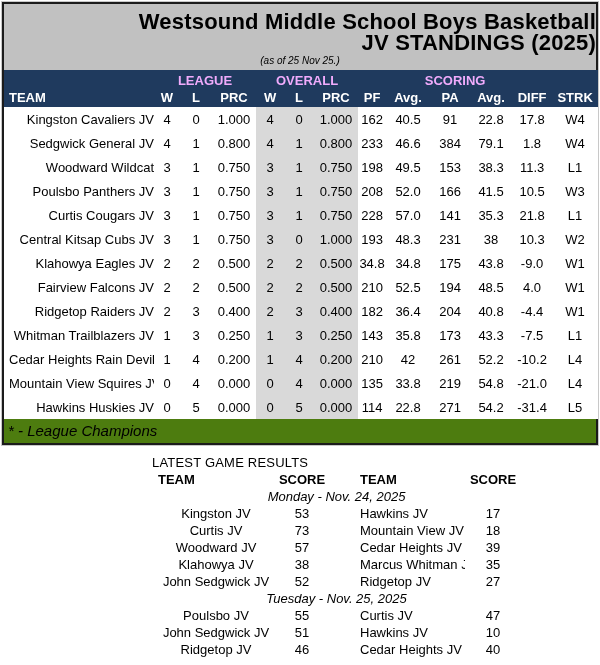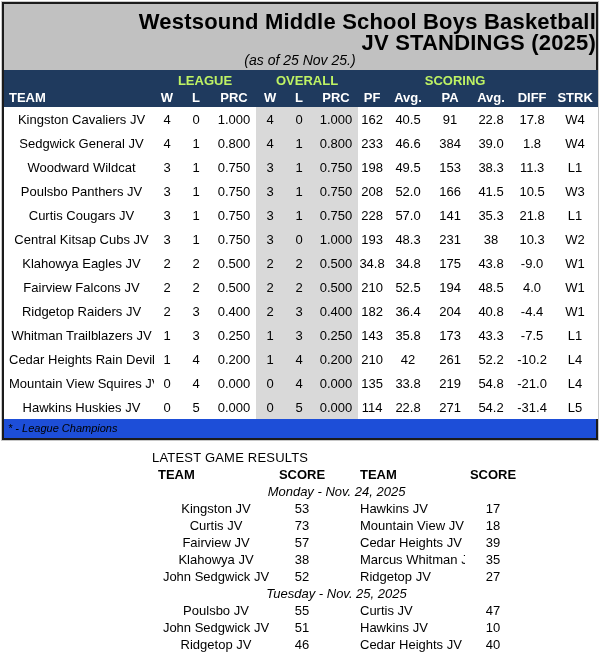--- a/index.html
+++ b/index.html
@@ -5,36 +5,36 @@
   * { margin:0; padding:0; box-sizing:border-box; }
   html,body { width:600px; height:665px; background:#ffffff; overflow:hidden;
               font-family:"Liberation Sans", sans-serif; color:#000; }
 
   
   .board { width:596px; margin:2px auto 0 2px; border:2px solid #1b1b1b;
            box-shadow: inset 0 0 0 1px #ffffff, 0 0 0 1px #c8c8c8; background:#fff; }
 
   .title-block { background:#c1c1c1; text-align:center; padding:7px 0 3px 0; }
   .title-line { font-size:22px; font-weight:bold; line-height:21px; letter-spacing:.2px;text-align:right; }
-  .as-of { font-size:14px; font-style:italic; line-height:13px; margin-top:1px; }
+  .as-of { font-size:10px; font-style:italic; line-height:13px; margin-top:1px; }
 
   table.standings { width:100%; border-collapse:collapse; table-layout:fixed; }
   table.standings th, table.standings td { font-size:13px; overflow:hidden; white-space:nowrap; }
 
-  tr.group-row th { background:#1f3a5e; color:#bef264; font-weight:bold; height:17px;
+  tr.group-row th { background:#1f3a5e; color:#f0abfc; font-weight:bold; height:17px;
                     text-align:center; padding-top:3px; }
   tr.cols-row th  { background:#1f3a5e; color:#fff; font-weight:bold; height:19px;
                     text-align:center; vertical-align:middle; }
   tr.cols-row th.team { text-align:left; padding-left:5px; }
 
   tbody.sbody td { height:24px; text-align:center; vertical-align:middle; background:#fff; }
-  tbody.sbody td.team { text-align:center; padding-left:5px; }
+  tbody.sbody td.team { text-align:right; padding-left:5px; }
   tbody.sbody td.shade { background:#d9d9d9; }
 
-  .footnote { font-size:11px; font-style:italic; padding:3px 0 4px 4px; background:#1d4ed8; }
+  .footnote { font-size:15px; font-style:italic; padding:3px 0 4px 4px; background:#4d7c0f; }
 
   
   .results-wrap { margin-left:152px; margin-top:9px; }
   table.results { border-collapse:collapse; table-layout:fixed; width:369px; }
   table.results th, table.results td { font-size:13px; line-height:17px; height:17px;
                                        overflow:hidden; white-space:nowrap; vertical-align:middle; }
   .rtitle { font-size:14px; font-weight:normal; text-align:left; height:18px; letter-spacing:.2px; }
   th.rteam  { font-weight:bold; text-align:left; padding-left:6px; }
   th.rteam2 { font-weight:bold; text-align:left; padding-left:30px; }
   th.rscore { font-weight:bold; text-align:center;margin-top:22px; }
@@ -113,21 +113,21 @@
           <td class="team">Sedgwick General JV</td>
           <td>4</td>
           <td>1</td>
           <td>0.800</td>
           <td class="shade">4</td>
           <td class="shade">1</td>
           <td class="shade">0.800</td>
           <td>233</td>
           <td>46.6</td>
           <td>384</td>
-          <td>39.0</td>
+          <td>79.1</td>
           <td>1.8</td>
           <td>W4</td>
         </tr>
         <tr>
           <td class="team">Woodward Wildcat</td>
           <td>3</td>
           <td>1</td>
           <td>0.750</td>
           <td class="shade">3</td>
           <td class="shade">1</td>
@@ -324,21 +324,21 @@
           <td class="gteam2">Hawkins JV</td>
           <td class="gscore">17</td>
         </tr>
         <tr>
           <td class="gteam">Curtis JV</td>
           <td class="gscore">73</td>
           <td class="gteam2">Mountain View JV</td>
           <td class="gscore">18</td>
         </tr>
         <tr>
-          <td class="gteam">Fairview JV</td>
+          <td class="gteam">Woodward JV</td>
           <td class="gscore">57</td>
           <td class="gteam2">Cedar Heights JV</td>
           <td class="gscore">39</td>
         </tr>
         <tr>
           <td class="gteam">Klahowya JV</td>
           <td class="gscore">38</td>
           <td class="gteam2">Marcus Whitman JV</td>
           <td class="gscore">35</td>
         </tr>

